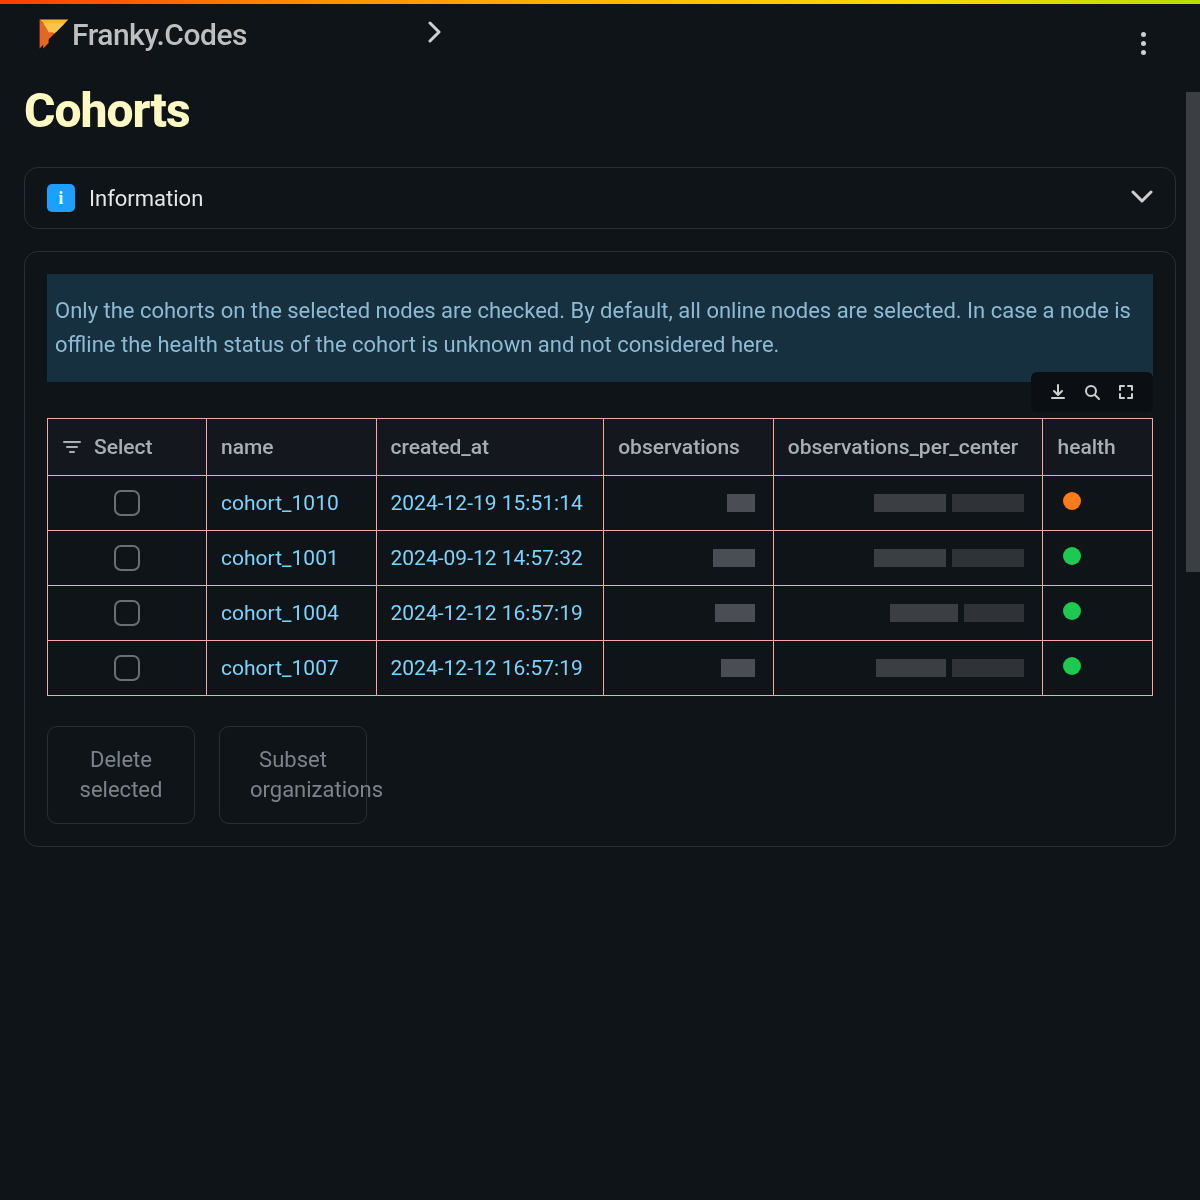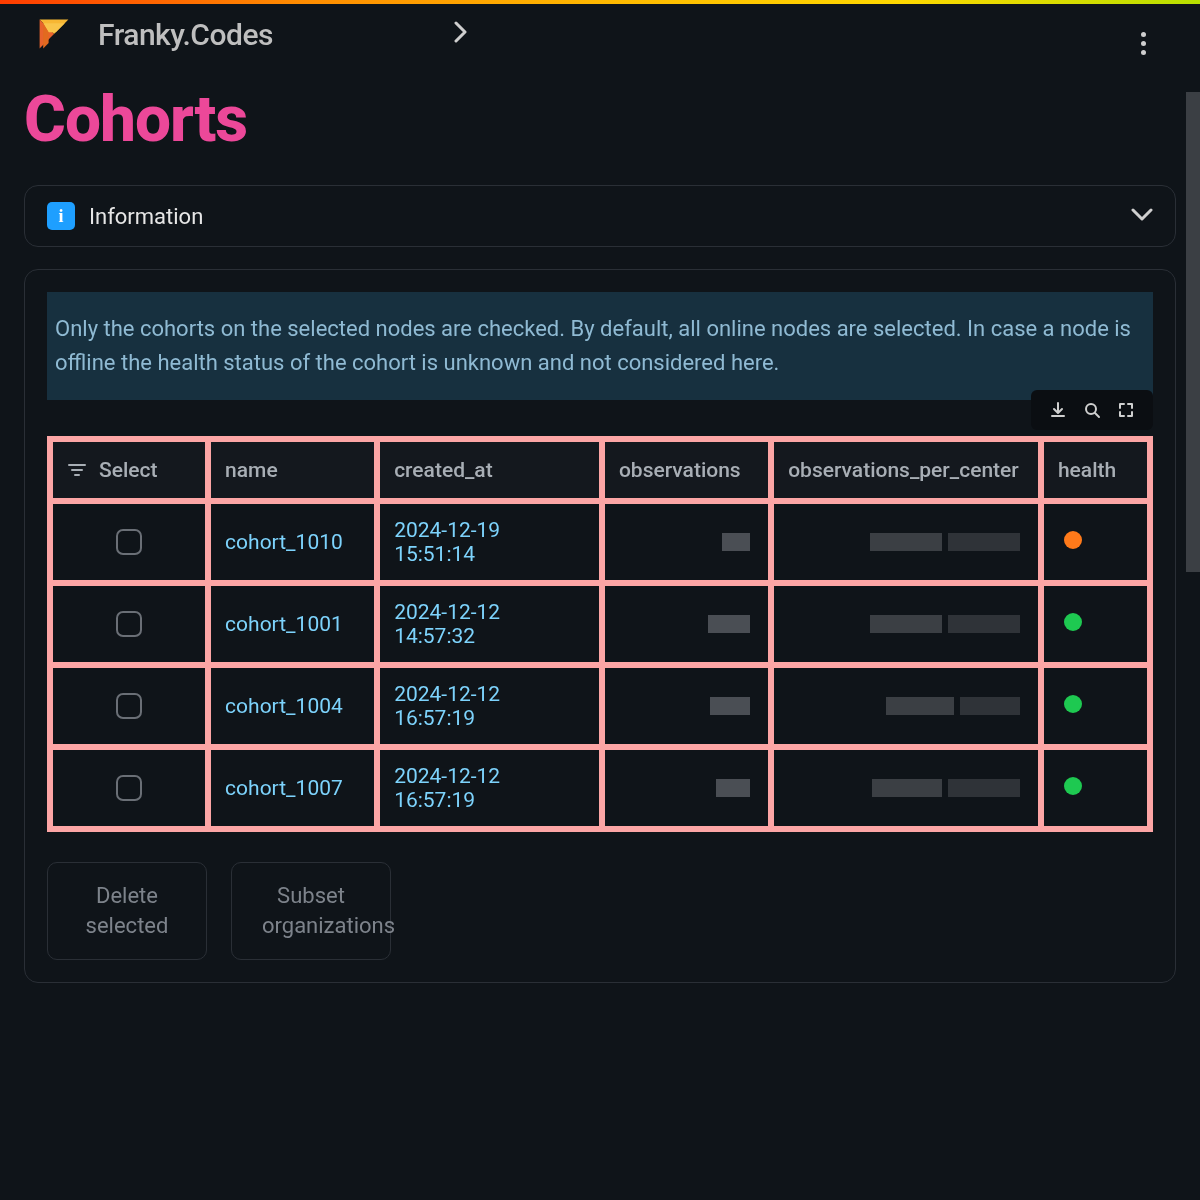--- a/index.html
+++ b/index.html
@@ -17,21 +17,21 @@
   }
   .header {
     display: flex;
     align-items: center;
     padding: 12px 36px;
     position: relative;
   }
   .logo-wrap {
     display: flex;
     align-items: center;
-    gap: 26px;
+    gap: 0;
   }
   .logo-mark {
     width: 36px;
     height: 36px;
     position: relative;
   }
   .logo-mark svg { width: 100%; height: 100%; }
   .brand {
     font-size: 30px;
     font-weight: 500;
@@ -63,25 +63,25 @@
     top: 92px;
     width: 14px;
     height: 480px;
     background: #3b3f44;
     border-radius: 0;
   }
   .page {
     padding: 0 24px;
   }
   h1.page-title {
-    font-size: 64px;
+    font-size: 48px;
     font-weight: 800;
     letter-spacing: -1px;
     margin: 18px 0 28px 0;
-    color: #ec4899;
+    color: #fef9c3;
   }
   .panel {
     border: 1px solid #2a2f36;
     border-radius: 14px;
     background: #0f1419;
   }
   .info-panel {
     display: flex;
     align-items: center;
     justify-content: space-between;
@@ -167,21 +167,21 @@
     width: 34px; height: 28px;
     display: flex; align-items: center; justify-content: center;
     color: #cfcfcf; cursor: pointer;
   }
   table.data {
     width: 100%;
     border-collapse: collapse;
     margin-top: 6px;
   }
   table.data th, table.data td {
-    border: 6px solid #fca5a5;
+    border: 1px solid #fca5a5;
     text-align: left;
     font-size: 21px;
     color: #cfcfcf;
   }
   table.data th {
     background: #14181e;
     font-weight: 500;
     color: #a8aeb5;
     padding: 16px 14px;
   }
@@ -230,21 +230,21 @@
     gap: 24px;
     margin-top: 30px;
   }
   .ghost-btn {
     border: 1px solid #2a2f36;
     border-radius: 10px;
     color: #7d838b;
     font-size: 22px;
     text-align: center;
     padding: 18px 30px;
-    width: 160px;
+    width: 148px;
     line-height: 1.35;
     cursor: pointer;
     background: transparent;
   }
 </style>
 </head>
 <body>
 
 <div class="topbar-gradient"></div>
 
@@ -354,21 +354,21 @@
                 <span class="px c"></span>
               </div>
             </td>
           <td><span class="health-dot dot-orange"></span></td>
         </tr>
         <tr>
           <td class="cb-cell">
               <span class="checkbox"></span>
             </td>
           <td>cohort_1001</td>
-          <td>2024-12-12 14:57:32</td>
+          <td>2024-09-12 14:57:32</td>
           <td>
               <div class="pixelate">
                 <span class="px a" style="width:42px"></span>
               </div>
             </td>
           <td>
               <div class="pixelate">
                 <span class="px b"></span>
                 <span class="px c"></span>
               </div>

